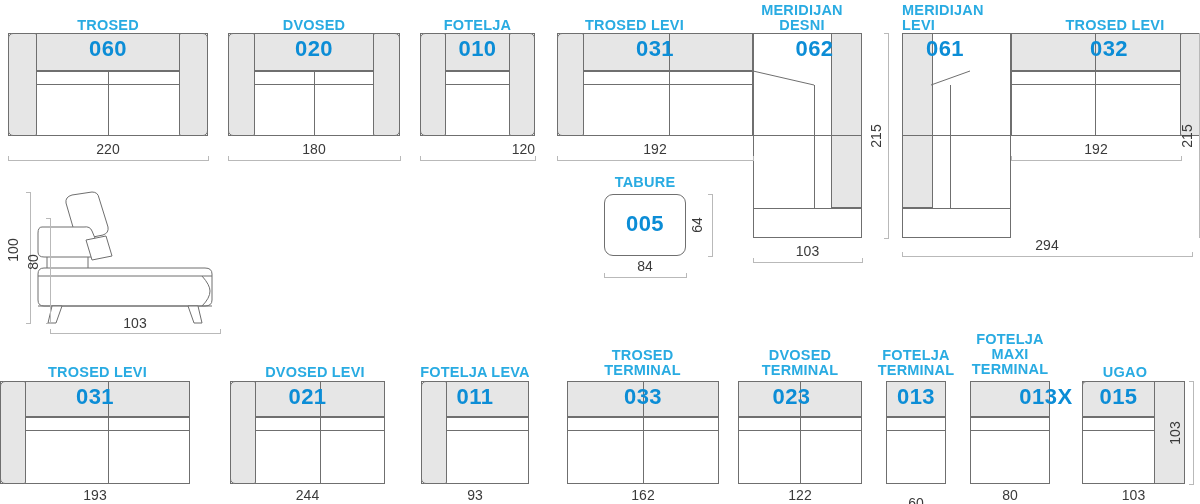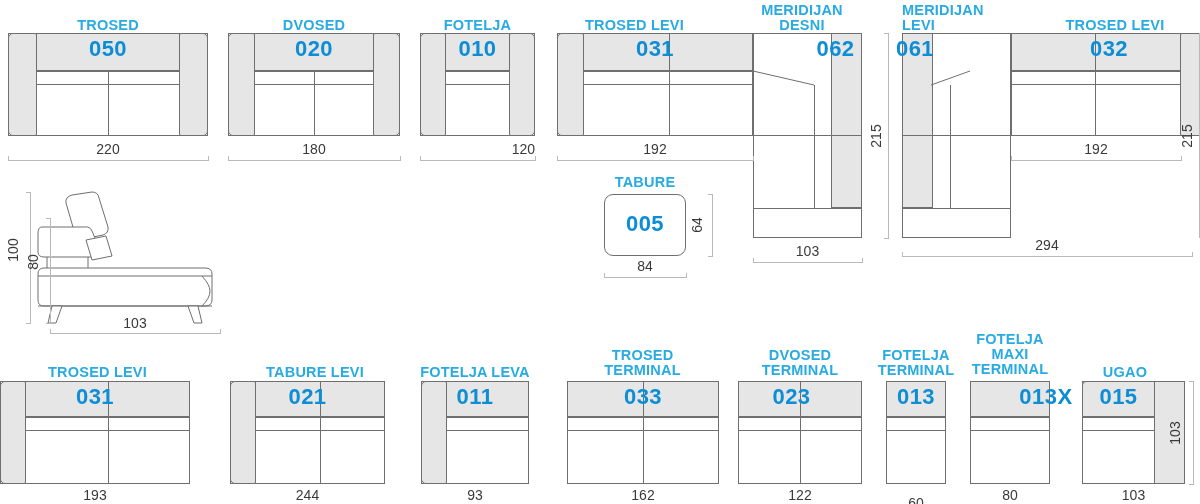--- a/index.html
+++ b/index.html
@@ -123,21 +123,21 @@
 
 <div class="title" style="left:8px; top:18px; width:200px;">TROSED</div>
 <div class="piece" style="left:8px; top:33px; width:200px; height:103px;">
   <div class="body" style="left:0; top:0; width:200px; height:103px;"></div>
   <div class="back" style="left:28px; top:0; width:144px; height:38px;"></div>
   <div class="seatstrip" style="left:28px; top:38px; width:144px; height:14px;"></div>
   <div class="arm round-l" style="left:0; top:0; width:29px; height:103px;"></div>
   <div class="arm round-r" style="left:171px; top:0; width:29px; height:103px;"></div>
   <div class="divider" style="left:100px; top:38px; height:65px;"></div>
 </div>
-<div class="code" style="left:8px; top:38px; width:200px;">050</div>
+<div class="code" style="left:8px; top:38px; width:200px;">060</div>
 <div class="dim" style="left:8px; top:142px; width:200px;">220</div>
 <div class="dimline-h" style="left:8px; top:160px; width:200px;"></div>
 <div class="tick-v" style="left:8px; top:156px;"></div>
 <div class="tick-v" style="left:208px; top:156px;"></div>
 
 <div class="title" style="left:228px; top:18px; width:172px;">DVOSED</div>
 <div class="piece" style="left:228px; top:33px; width:172px; height:103px;">
   <div class="body" style="left:0; top:0; width:172px; height:103px;"></div>
   <div class="back" style="left:26px; top:0; width:120px; height:38px;"></div>
   <div class="seatstrip" style="left:26px; top:38px; width:120px; height:14px;"></div>
@@ -180,21 +180,21 @@
   <div class="body" style="left:196px; top:0; width:109px; height:205px;"></div>
   <div class="arm" style="left:274px; top:0; width:31px; height:175px;"></div>
   <div class="hline" style="left:196px; top:102px; width:109px;"></div>
   <div class="vline" style="left:257px; top:52px; height:123px;"></div>
   <div class="hline" style="left:196px; top:175px; width:109px;"></div>
   <svg style="left:196px; top:38px; width:80px; height:20px;">
     <line x1="0" y1="0" x2="61" y2="14" stroke="#6f6f6f" stroke-width="1"></line>
   </svg>
 </div>
 <div class="code" style="left:557px; top:38px; width:196px;">031</div>
-<div class="code" style="left:781px; top:38px; width:109px;">062</div>
+<div class="code" style="left:760px; top:38px; width:109px;">062</div>
 
 <div class="dim" style="left:557px; top:142px; width:196px;">192</div>
 <div class="dimline-h" style="left:557px; top:160px; width:196px;"></div>
 <div class="tick-v" style="left:557px; top:156px;"></div>
 <div class="tick-v" style="left:753px; top:156px;"></div>
 
 <div class="dim" style="left:753px; top:244px; width:109px;">103</div>
 <div class="dimline-h" style="left:753px; top:262px; width:109px;"></div>
 <div class="tick-v" style="left:753px; top:258px;"></div>
 <div class="tick-v" style="left:862px; top:258px;"></div>
@@ -218,21 +218,21 @@
   <svg style="left:29px; top:38px; width:80px; height:20px;">
     <line x1="19" y1="0" x2="-20" y2="14" stroke="#6f6f6f" stroke-width="1" transform="translate(20,0)"></line>
   </svg>
 
   <div class="body" style="left:109px; top:0; width:196px; height:103px;"></div>
   <div class="back" style="left:109px; top:0; width:170px; height:38px;"></div>
   <div class="seatstrip" style="left:109px; top:38px; width:170px; height:14px;"></div>
   <div class="arm round-r" style="left:278px; top:0; width:27px; height:103px;"></div>
   <div class="divider" style="left:193px; top:0; height:103px;"></div>
 </div>
-<div class="code" style="left:872px; top:38px; width:86px;">061</div>
+<div class="code" style="left:902px; top:38px; width:86px;">061</div>
 <div class="code" style="left:1011px; top:38px; width:196px;">032</div>
 
 <div class="dim" style="left:1011px; top:142px; width:170px;">192</div>
 <div class="dimline-h" style="left:1011px; top:160px; width:170px;"></div>
 <div class="tick-v" style="left:1011px; top:156px;"></div>
 <div class="tick-v" style="left:1181px; top:156px;"></div>
 
 <div class="dim" style="left:902px; top:238px; width:290px;">294</div>
 <div class="dimline-h" style="left:902px; top:256px; width:290px;"></div>
 <div class="tick-v" style="left:902px; top:252px;"></div>
@@ -294,21 +294,21 @@
 <div class="piece" style="left:0px; top:381px; width:190px; height:103px;">
   <div class="body" style="left:0; top:0; width:190px; height:103px;"></div>
   <div class="back" style="left:25px; top:0; width:165px; height:36px;"></div>
   <div class="seatstrip" style="left:25px; top:36px; width:165px; height:14px;"></div>
   <div class="arm round-l" style="left:0; top:0; width:26px; height:103px;"></div>
   <div class="divider" style="left:108px; top:0; height:103px;"></div>
 </div>
 <div class="code" style="left:0px; top:386px; width:190px;">031</div>
 <div class="dim" style="left:0px; top:488px; width:190px;">193</div>
 
-<div class="title" style="left:230px; top:365px; width:170px;">TABURE LEVI</div>
+<div class="title" style="left:230px; top:365px; width:170px;">DVOSED LEVI</div>
 <div class="piece" style="left:230px; top:381px; width:155px; height:103px;">
   <div class="body" style="left:0; top:0; width:155px; height:103px;"></div>
   <div class="back" style="left:25px; top:0; width:130px; height:36px;"></div>
   <div class="seatstrip" style="left:25px; top:36px; width:130px; height:14px;"></div>
   <div class="arm round-l" style="left:0; top:0; width:26px; height:103px;"></div>
   <div class="divider" style="left:90px; top:0; height:103px;"></div>
 </div>
 <div class="code" style="left:230px; top:386px; width:155px;">021</div>
 <div class="dim" style="left:230px; top:488px; width:155px;">244</div>
 

